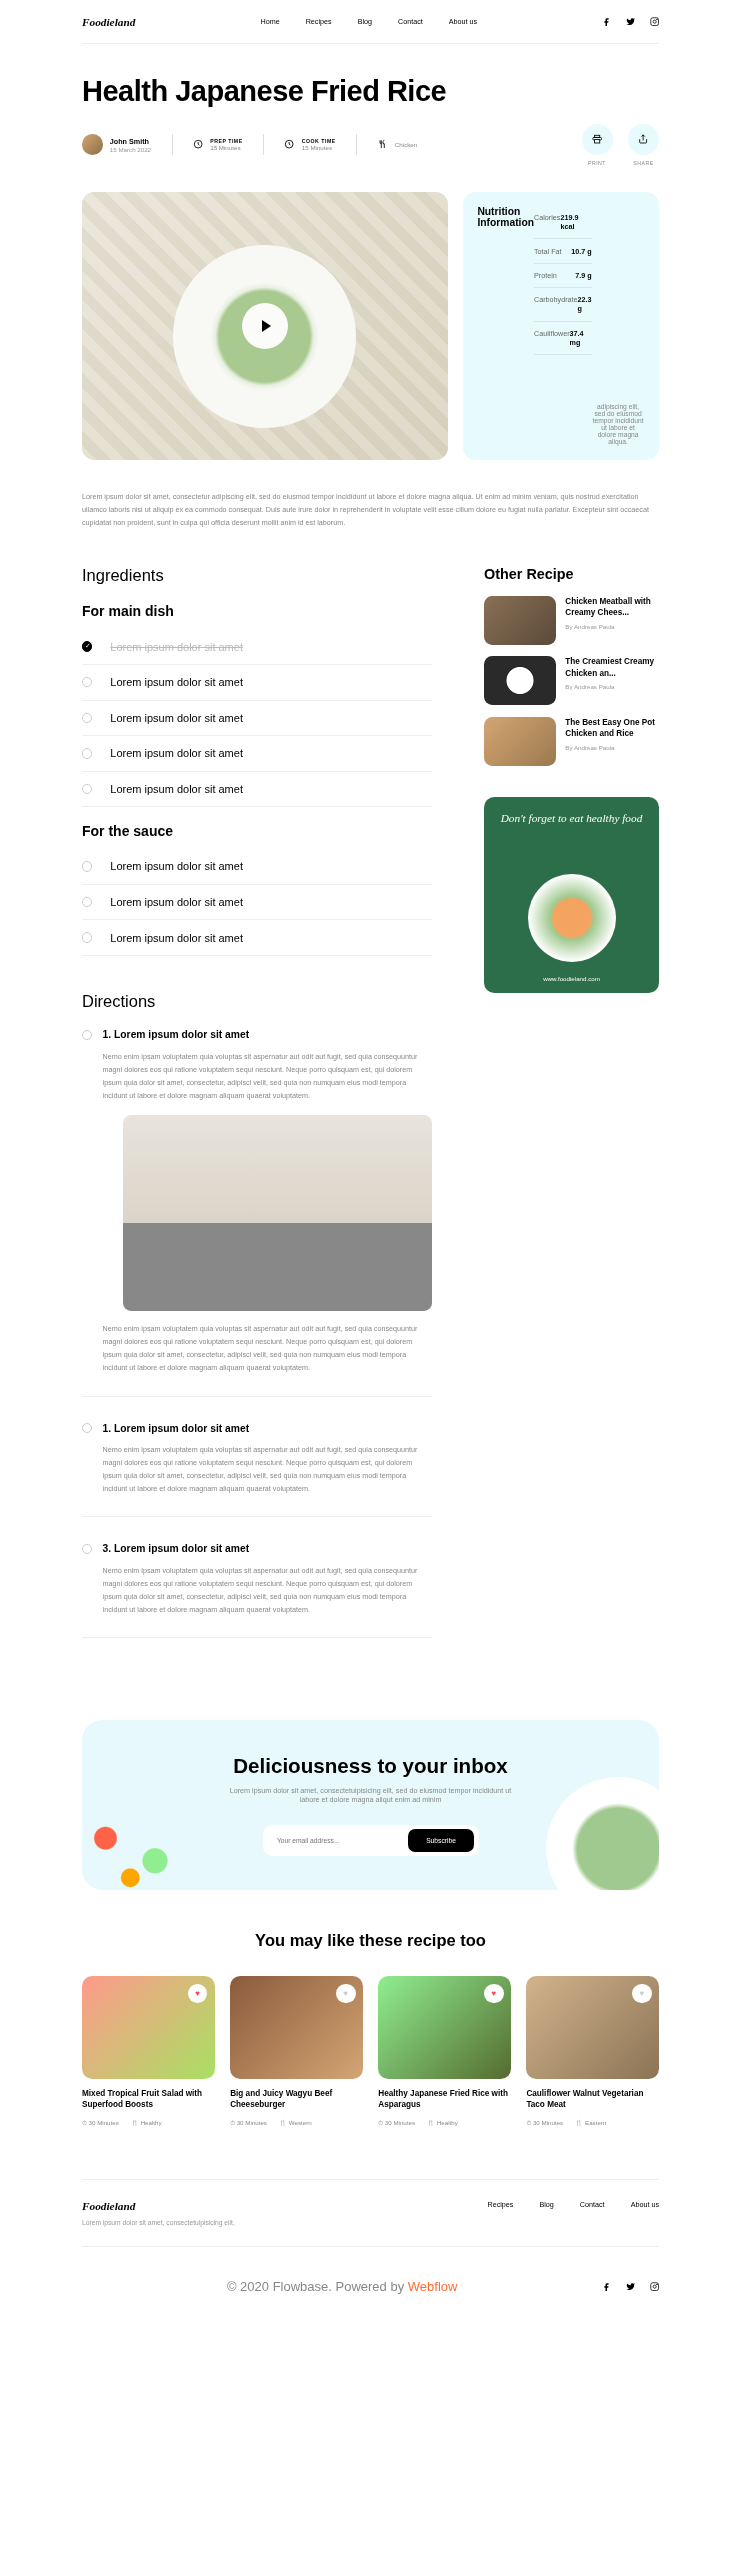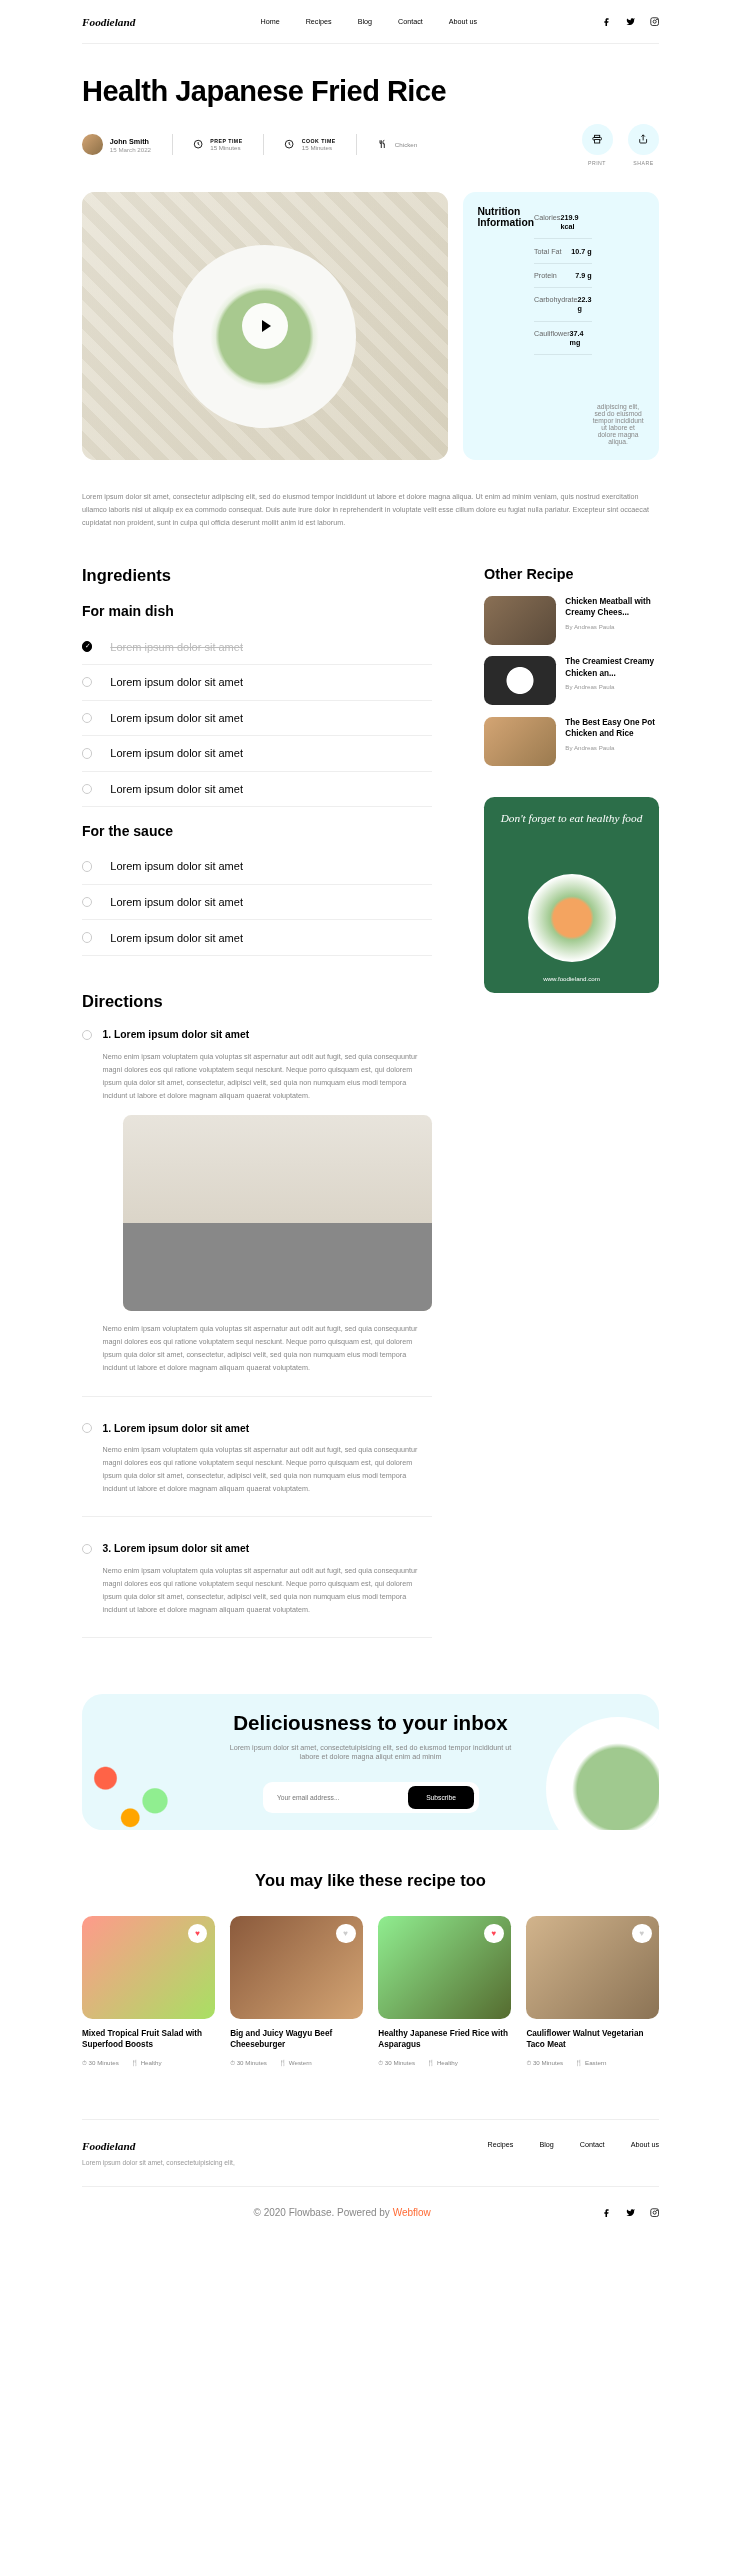--- a/index.html
+++ b/index.html
@@ -33,21 +33,21 @@
 .play-btn{position:absolute;top:50%;left:50%;transform:translate(-50%,-50%);width:46px;height:46px;border-radius:50%;background:rgba(255,255,255,.95);display:flex;align-items:center;justify-content:center;cursor:pointer}
 .play-btn::after{content:'';border-left:9.3px solid #000;border-top:6.2px solid transparent;border-bottom:6.2px solid transparent;margin-left:2.6px}
 .nutrition{background:#e7fafe;border-radius:12.4px;padding:14.4px;display:flex;flex-direction:row}
 .nutrition h3{font-size:10.3px;font-weight:700;margin-bottom:11.3px}
 .nut-row{display:flex;justify-content:space-between;padding:7.2px 0;border-bottom:0.5px solid rgba(0,0,0,.08);font-size:7.2px}
 .nut-label{color:#666}
 .nut-val{font-weight:600}
 .nut-note{margin-top:auto;font-size:6.7px;color:#888;text-align:center;padding-top:20.6px}
 .intro{font-size:7.2px;color:#888;line-height:1.8;margin-bottom:36px}
 .content{display:grid;grid-template-columns:1fr 175px;gap:52px}
-.main h2{font-size:16.5px;font-weight:700;margin-bottom:18.5px}
+.main h2{font-size:16.5px;font-weight:400;margin-bottom:18.5px}
 .sub-h{font-size:14px;font-weight:700;margin:15.5px 0 10.3px}
 .ing-item{display:flex;align-items:center;gap:18px;padding:11.3px 0;border-bottom:0.5px solid #eee;font-size:11px}
 .check{width:10.3px;height:10.3px;border:0.8px solid #ccc;border-radius:50%;flex-shrink:0}
 .check.done{background:#000;border-color:#000;position:relative}
 .check.done::after{content:'✓';color:#fff;position:absolute;left:2.1px;top:-0.5px;font-size:6.7px}
 .ing-item.done span{text-decoration:line-through;color:#bbb}
 .directions{margin-top:36px}
 .dir-step{margin-bottom:26px}
 .dir-head{display:flex;align-items:center;gap:10.3px;margin-bottom:10.3px}
 .dir-title{font-size:10.3px;font-weight:700}
@@ -58,21 +58,21 @@
 .rec-item{display:flex;gap:9.3px;margin-bottom:11.3px;cursor:pointer}
 .rec-thumb{width:72px;height:49px;border-radius:8.2px;background:linear-gradient(135deg,#8a7055,#5a4a3a);flex-shrink:0}
 .rec-thumb.t2{background:radial-gradient(circle,#fff 30%,#2a2a2a 32%)}
 .rec-thumb.t3{background:linear-gradient(135deg,#d4a574,#9a7a4f)}
 .rec-title{font-size:8.2px;font-weight:700;line-height:1.4;margin-bottom:4.1px}
 .rec-author{font-size:6.2px;color:#999}
 .promo{margin-top:31px;height:196px;border-radius:10.3px;background:#2c6e49;color:#fff;text-align:center;padding:15.5px;position:relative;overflow:hidden}
 .promo-text{font-family:Georgia,serif;font-style:italic;font-size:11.3px;margin-bottom:10.3px}
 .promo::after{content:'';position:absolute;bottom:31px;left:50%;transform:translateX(-50%);width:88px;height:88px;background:radial-gradient(circle,#f4a460 30%,#a0c98f 35%,#fff 70%);border-radius:50%}
 .promo-url{position:absolute;bottom:10.3px;left:0;right:0;font-size:6.2px}
-.subscribe{margin:30px 0 41px;background:#e7f9fc;border-radius:20.6px;padding:17px;text-align:center;position:relative;overflow:hidden}
+.subscribe{margin:56px 0 41px;background:#e7f9fc;border-radius:20.6px;padding:34px;text-align:center;position:relative;overflow:hidden}
 .subscribe h2{font-size:20.6px;font-weight:700;margin-bottom:8.2px}
 .subscribe p{font-size:7.2px;color:#888;max-width:289px;margin:0 auto 20.6px}
 .sub-form{display:flex;max-width:216px;margin:0 auto;background:#fff;border-radius:9.3px;padding:4.1px}
 .sub-input{flex:1;border:none;padding:8.2px 10.3px;font-size:6.7px;outline:none;background:transparent}
 .sub-btn{background:#000;color:#fff;border:none;padding:8.2px 18.5px;border-radius:7.2px;font-size:6.7px;cursor:pointer}
 .sub-img-l{position:absolute;left:-26px;bottom:-15.5px;width:165px;height:113px;background:radial-gradient(circle at 30% 40%,#ff6347 8%,transparent 9%),radial-gradient(circle at 60% 60%,#90ee90 10%,transparent 11%),radial-gradient(circle at 45% 75%,#ffa500 7%,transparent 8%)}
 .sub-img-r{position:absolute;right:-31px;bottom:-31px;width:144px;height:144px;background:radial-gradient(circle,#a0c98f 40%,#fff 45%);border-radius:50%}
 .suggest{margin-bottom:52px}
 .suggest h2{font-size:16.5px;font-weight:700;text-align:center;margin-bottom:26px}
 .cards{display:grid;grid-template-columns:repeat(4,1fr);gap:15.5px}
@@ -87,21 +87,21 @@
 .heart.off{color:#ccc}
 .card-title{font-size:8.2px;font-weight:700;line-height:1.4;margin-bottom:8.2px;min-height:23px}
 .card-meta{display:flex;gap:12.4px;font-size:6.2px;color:#888}
 .card-meta span{display:flex;align-items:center;gap:4.1px}
 footer{border-top:0.5px solid #eee;padding:20.6px 0}
 .foot-top{display:flex;justify-content:space-between;align-items:flex-start;margin-bottom:20.6px}
 .foot-desc{font-size:6.7px;color:#999;margin-top:6.2px}
 .foot-nav{display:flex;gap:26px;list-style:none}
 .foot-nav a{text-decoration:none;color:#000;font-size:7.2px;font-weight:500}
 .foot-bot{display:flex;justify-content:space-between;align-items:center;padding-top:15.5px;border-top:0.5px solid #eee}
-.copyright{font-size:10px;color:#888;margin:4px auto}
+.copyright{font-size:13px;color:#888;margin:16px auto}
 .copyright .brand{color:#ff6b35}
 </style>
 </head>
 <body>
 
 <div class="container">
   <nav class="topnav">
     <div class="logo">Foodieland</div>
     <ul class="nav-links" id="nav-links">
         <li><a href="#">Home</a></li>

